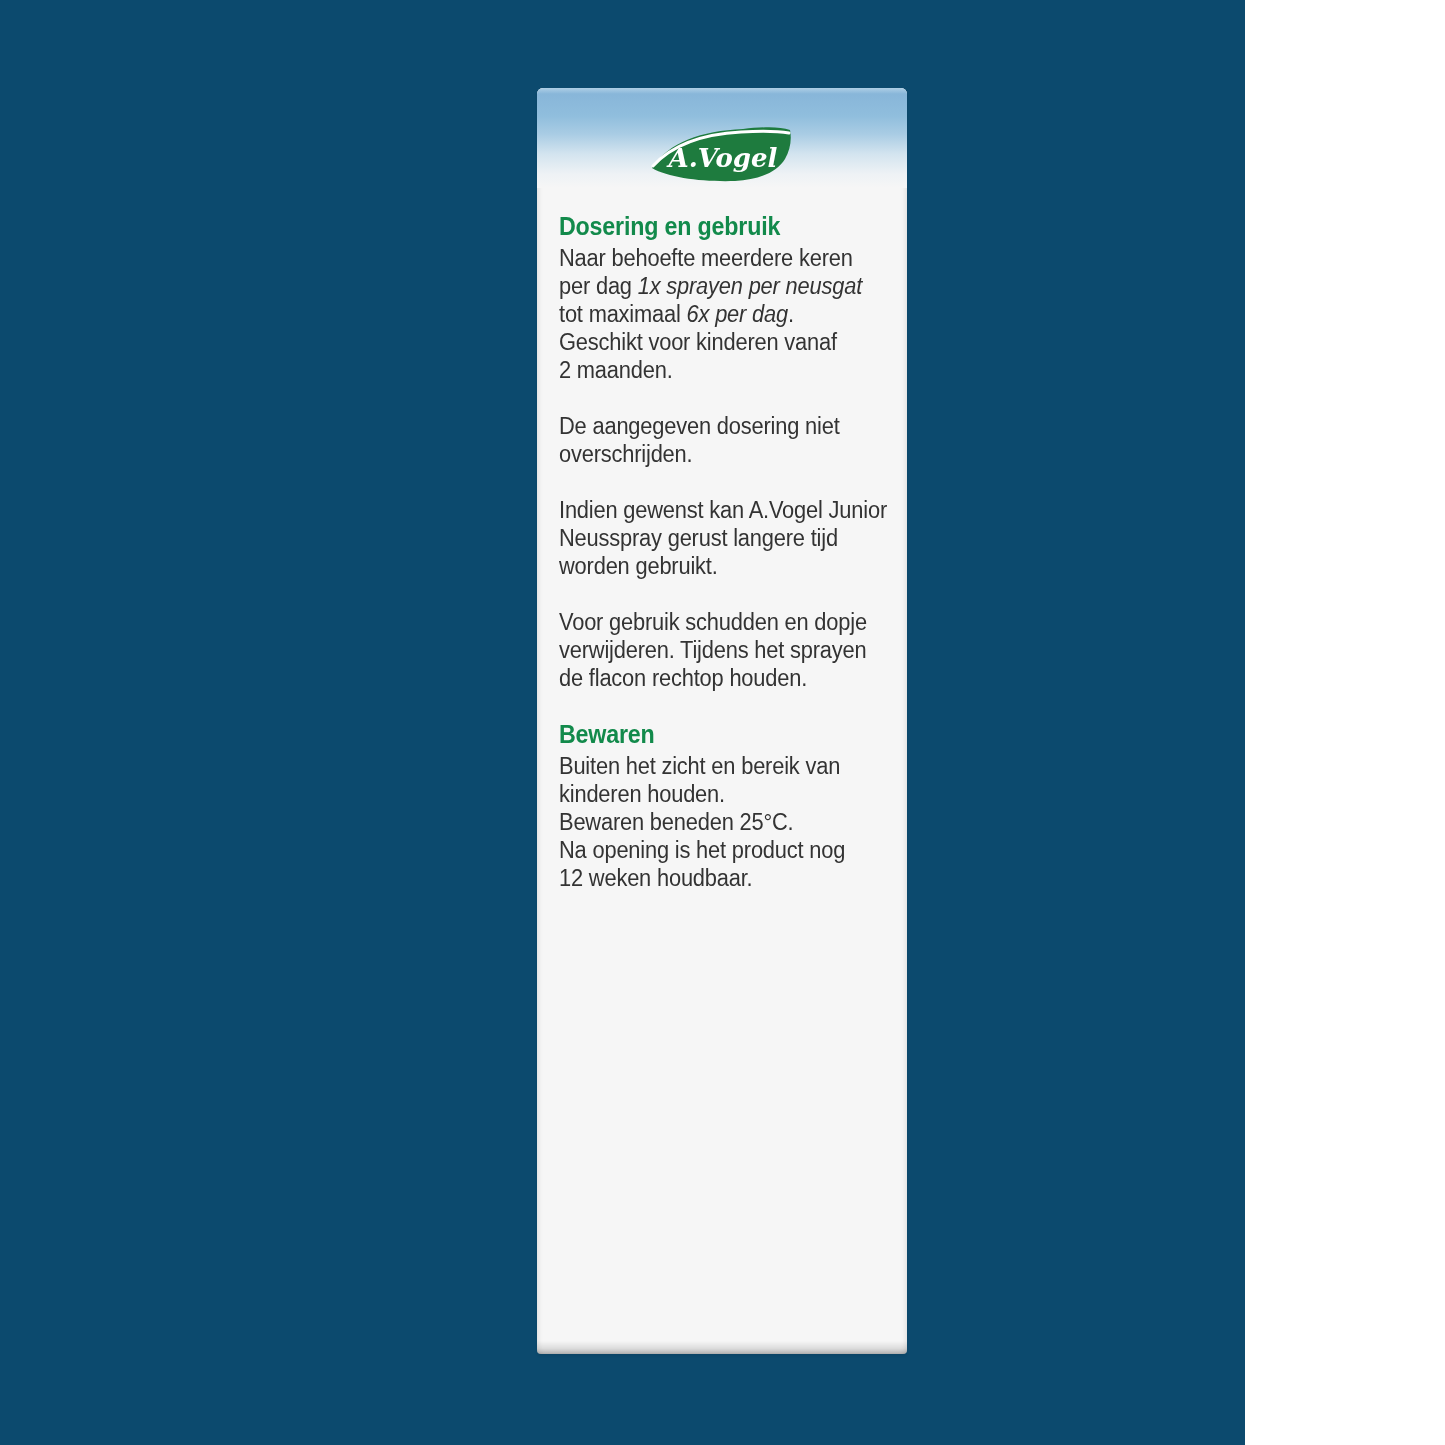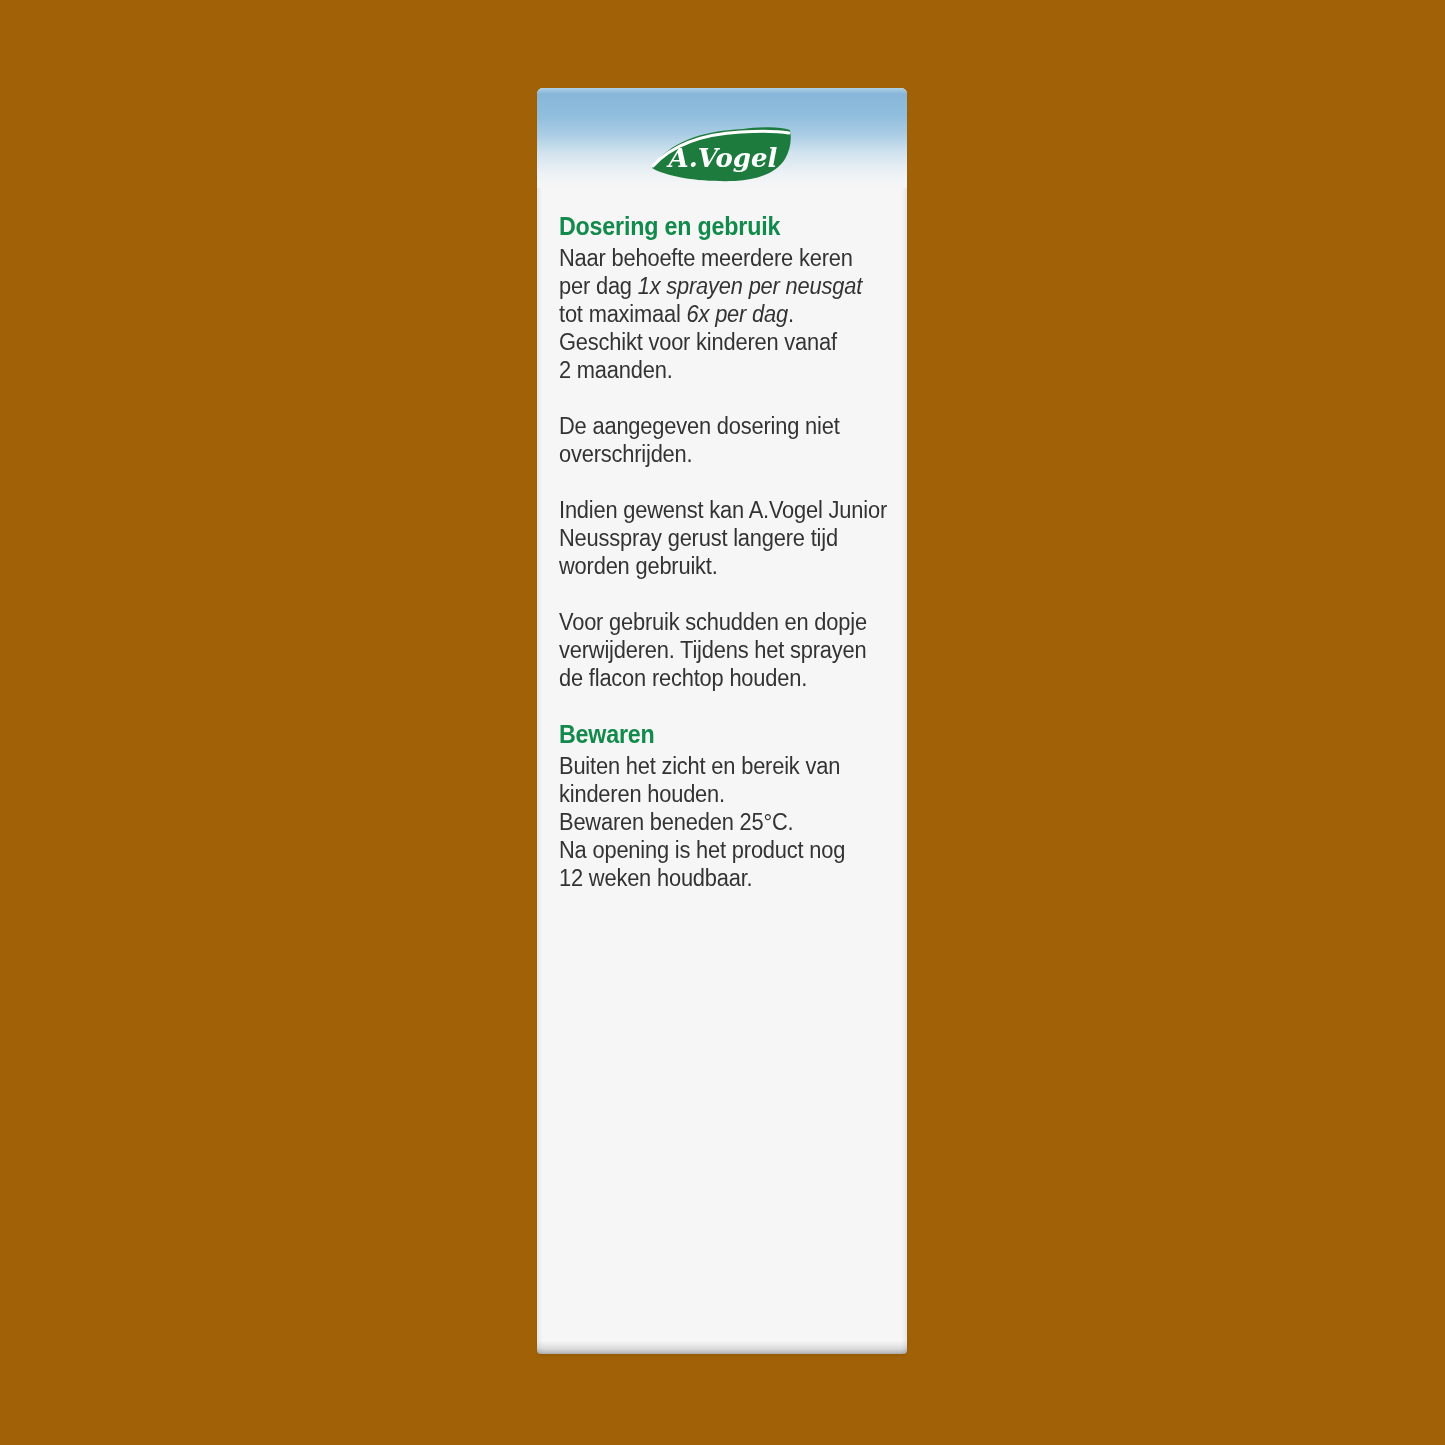--- a/index.html
+++ b/index.html
@@ -5,22 +5,22 @@
   :root{
     --green-heading:#128a4b;
     --green-logo:#1e7b3e;
     --text:#333333;
     --panel-bg:#f6f6f6;
     --sky:#8cbadc;
   }
   html,body{margin:0;padding:0;background:#ffffff;}
   .canvas{
     position:relative;
-    width:1445px;height:1445px;
-    background:#a16207;
+    width:1245px;height:1445px;
+    background:#0c4a6e;
     overflow:hidden;
     font-family:"Liberation Sans", sans-serif;
   }
   .box{
     position:absolute;
     left:537px;top:88px;
     width:370px;height:1266px;
     background:var(--panel-bg);
     border-radius:6px 6px 4px 4px;
     overflow:hidden;

